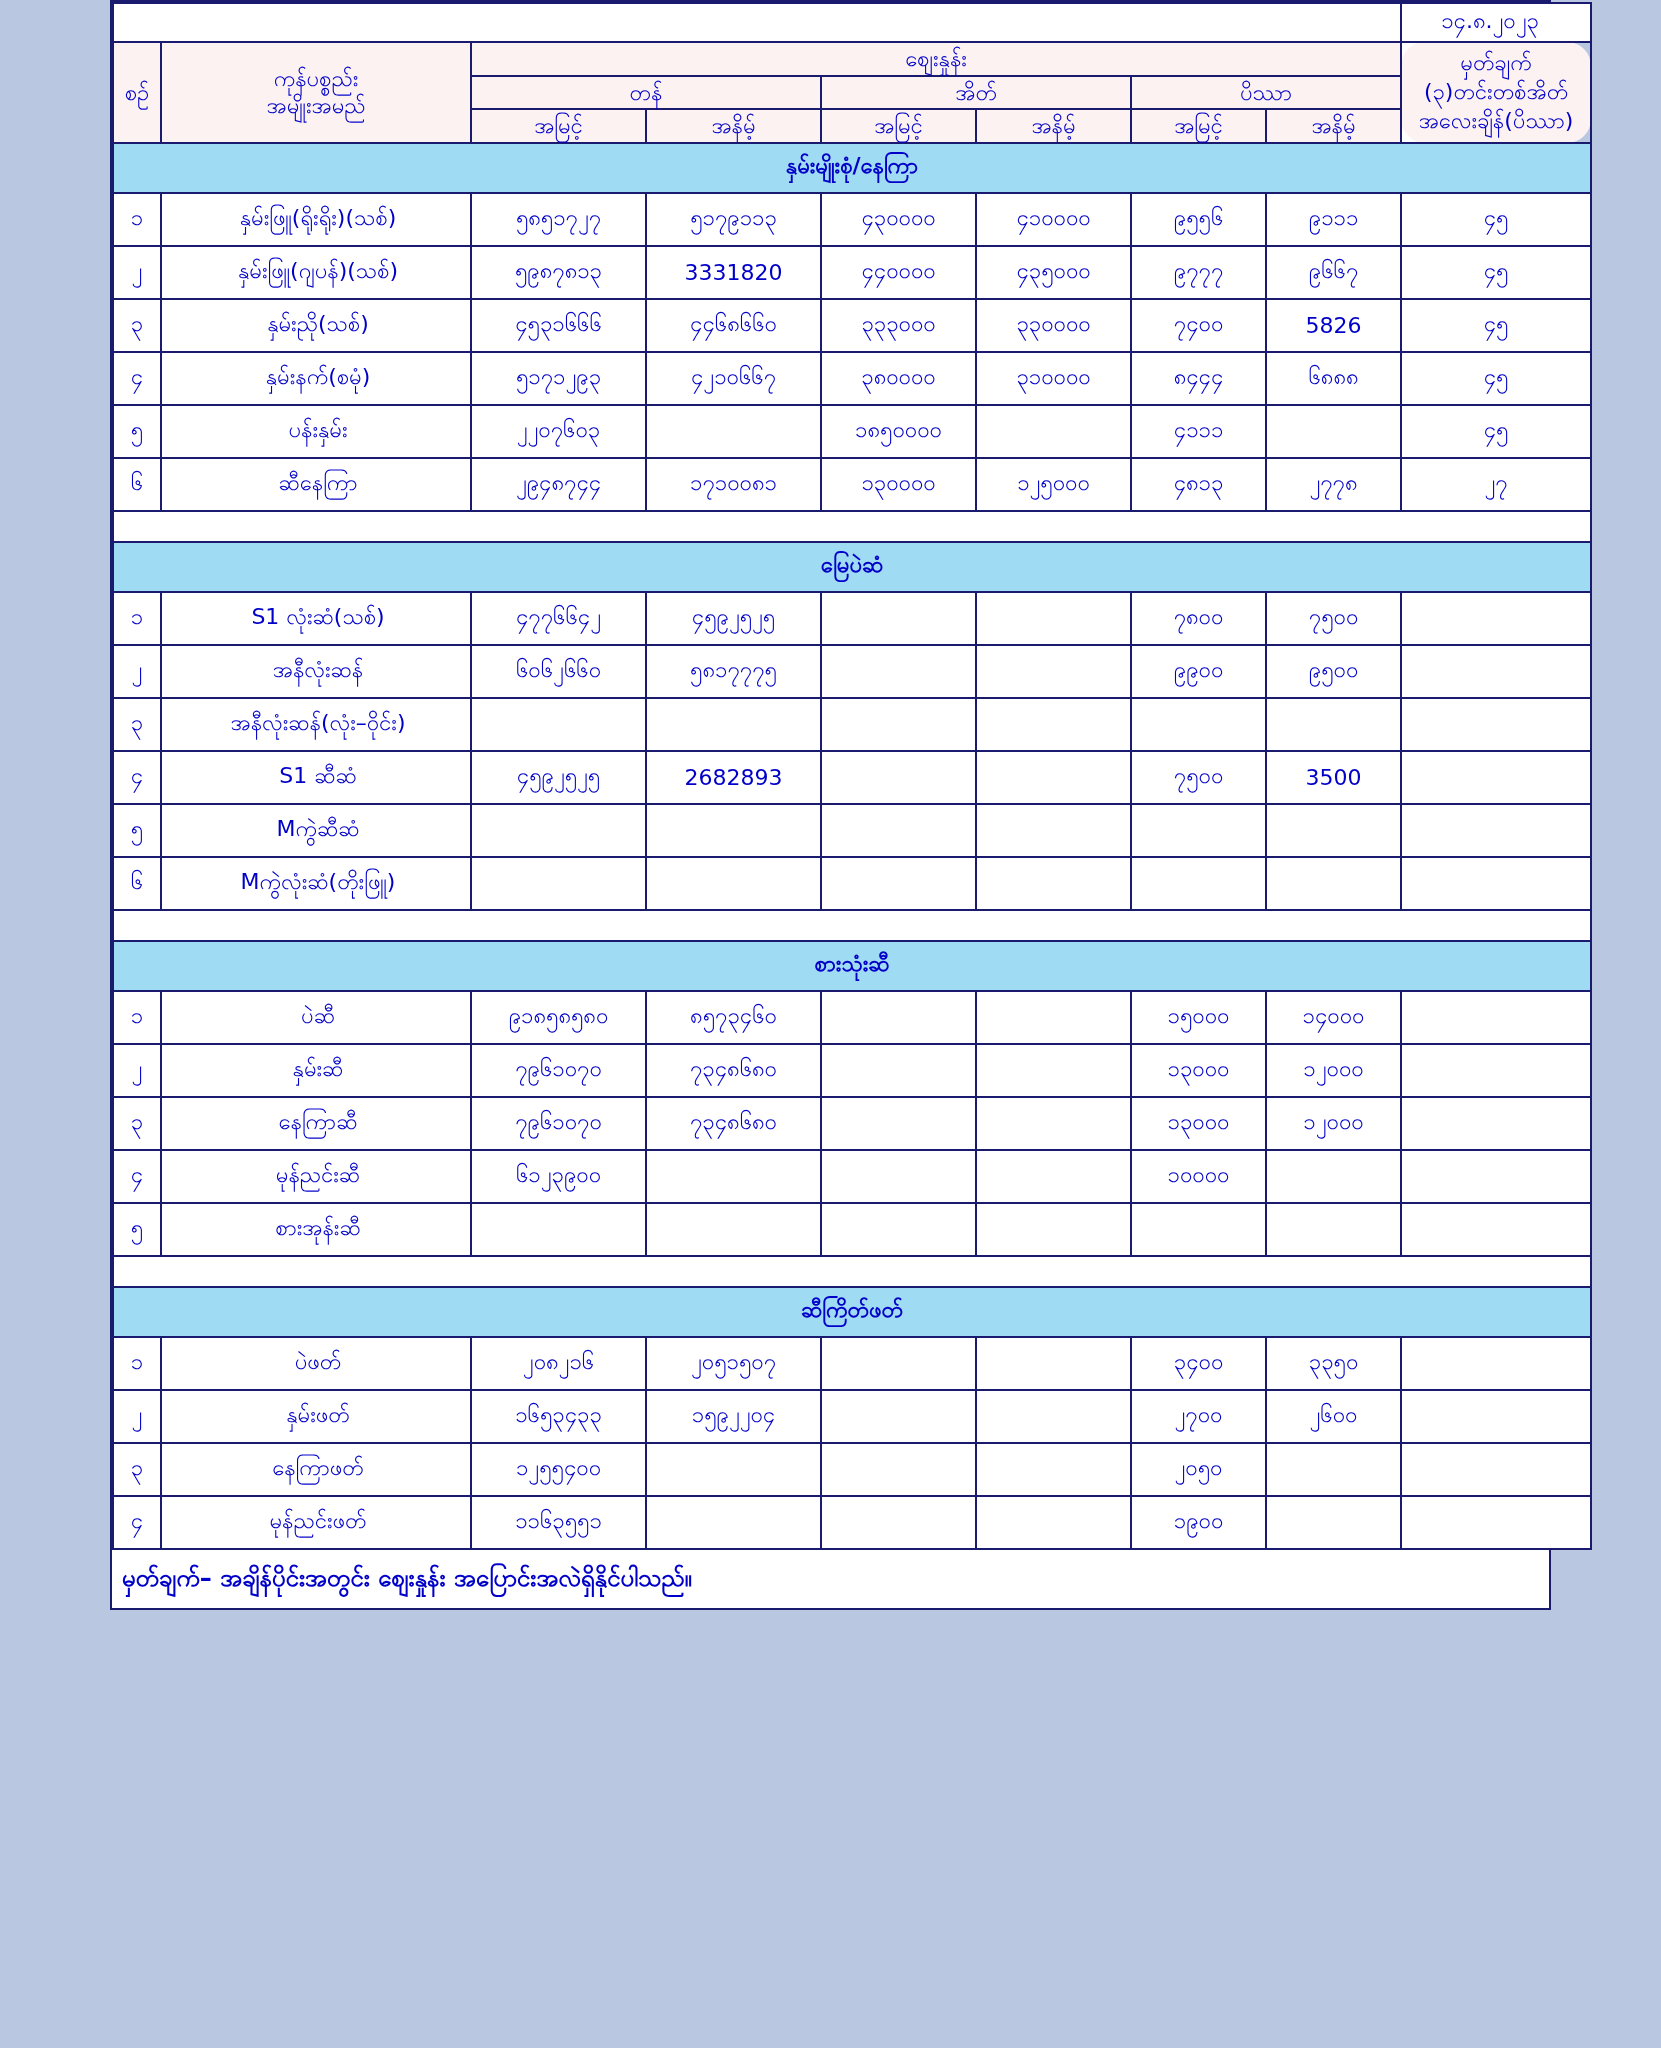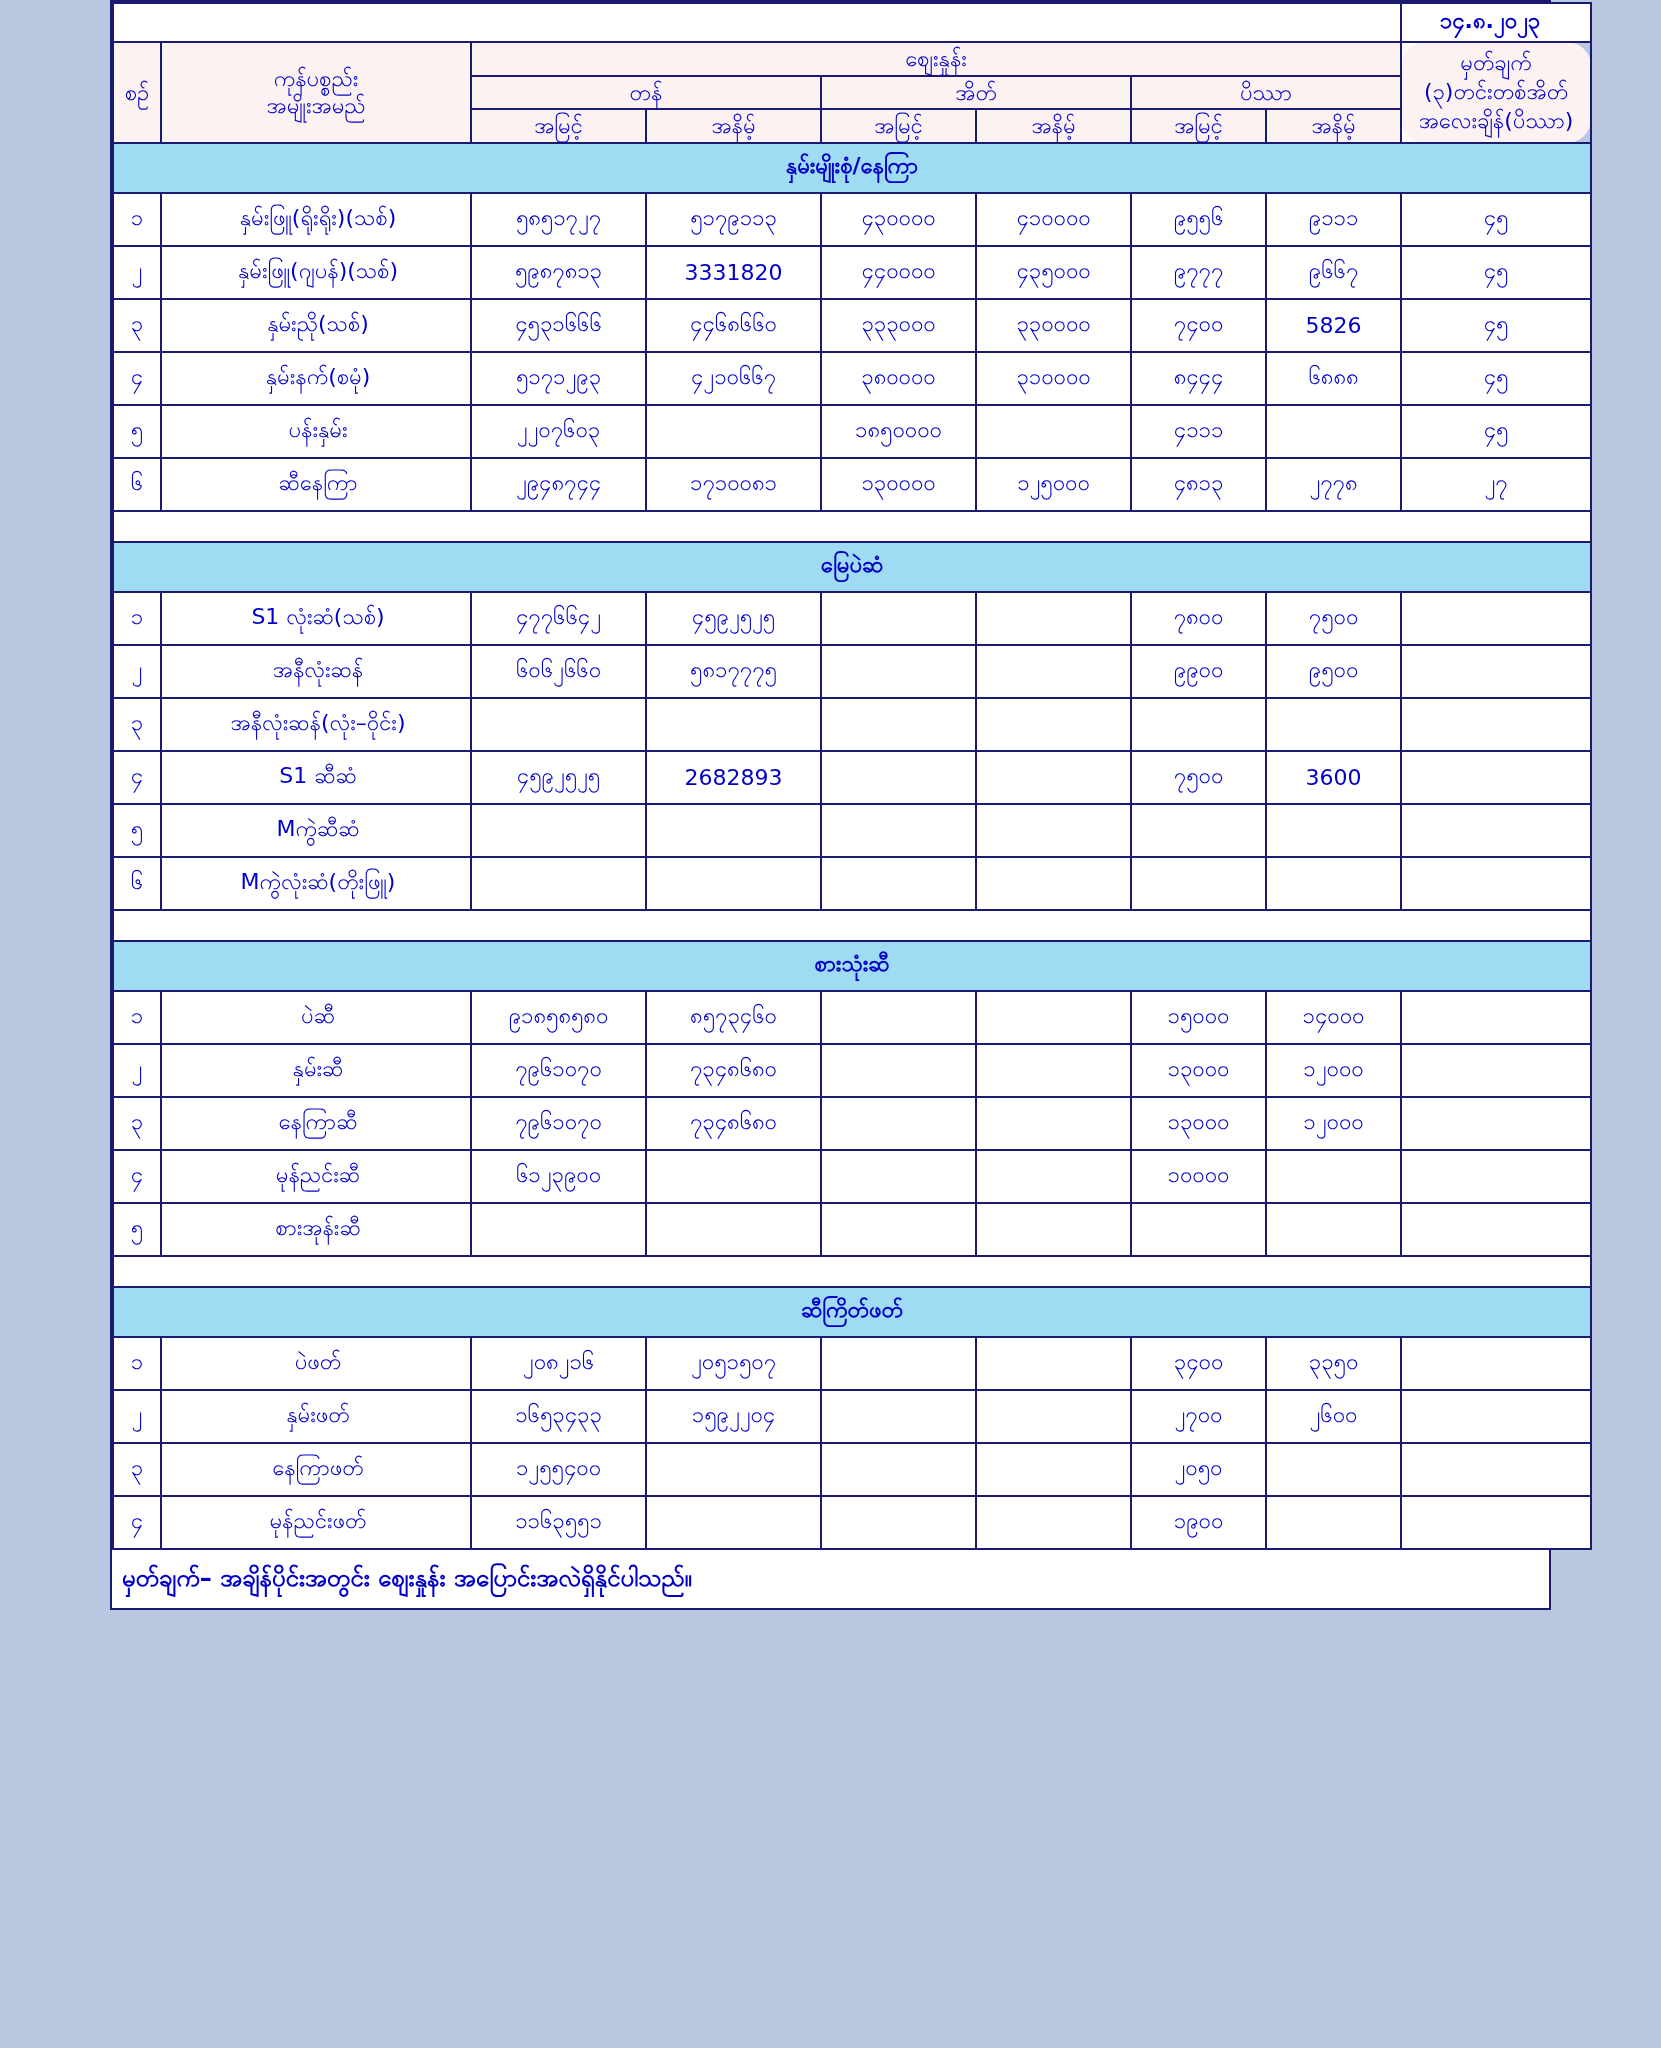--- a/index.html
+++ b/index.html
@@ -40,21 +40,21 @@
     color: #0000c8;
     font-size: 22px;
     text-align: center;
     vertical-align: middle;
     padding: 2px 2px;
     background: #ffffff;
   }
   .datecell {
     text-align: left;
     font-size: 26px;
-    font-weight: bold;
+    font-weight: normal;
     padding-right: 14px !important;
     border-left: 2px solid #1a1a6e;
   }
   .blankcell {
     border: 2px solid #1a1a6e;
     background: #ffffff;
   }
   .hdr {
     background: #fdf2f2 !important;
     font-size: 21px;
@@ -269,21 +269,21 @@
             <td class="num"></td>
           </tr>
           <tr class="datarow">
             <td class="no">၄</td>
             <td class="name">S1 ဆီဆံ</td>
             <td class="num">၄၅၉၂၅၂၅</td>
             <td class="num">2682893</td>
             <td class="num"></td>
             <td class="num"></td>
             <td class="num">၇၅၀၀</td>
-            <td class="num">3600</td>
+            <td class="num">3500</td>
             <td class="num"></td>
           </tr>
           <tr class="datarow">
             <td class="no">၅</td>
             <td class="name">Mကွဲဆီဆံ</td>
             <td class="num"></td>
             <td class="num"></td>
             <td class="num"></td>
             <td class="num"></td>
             <td class="num"></td>

